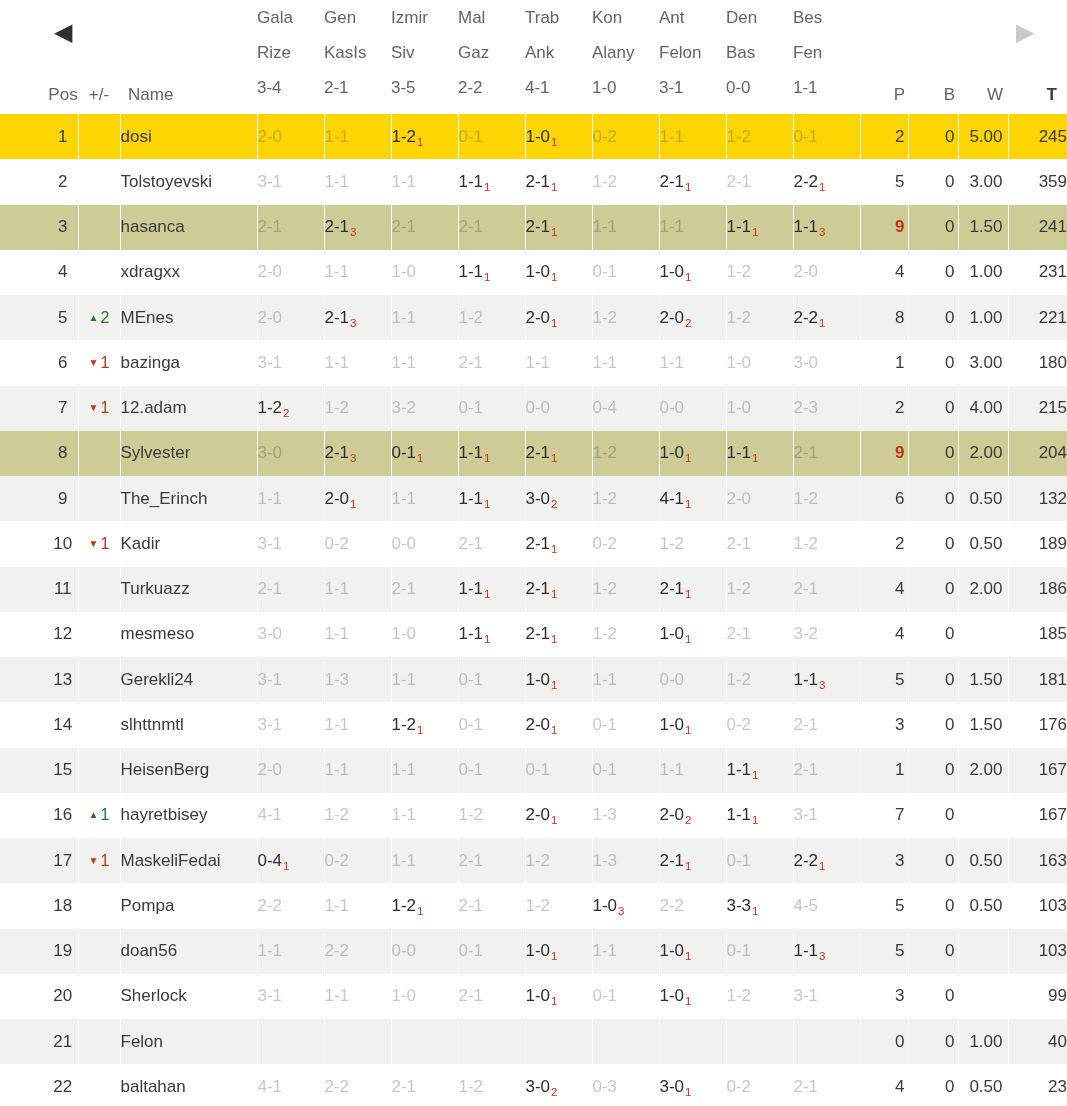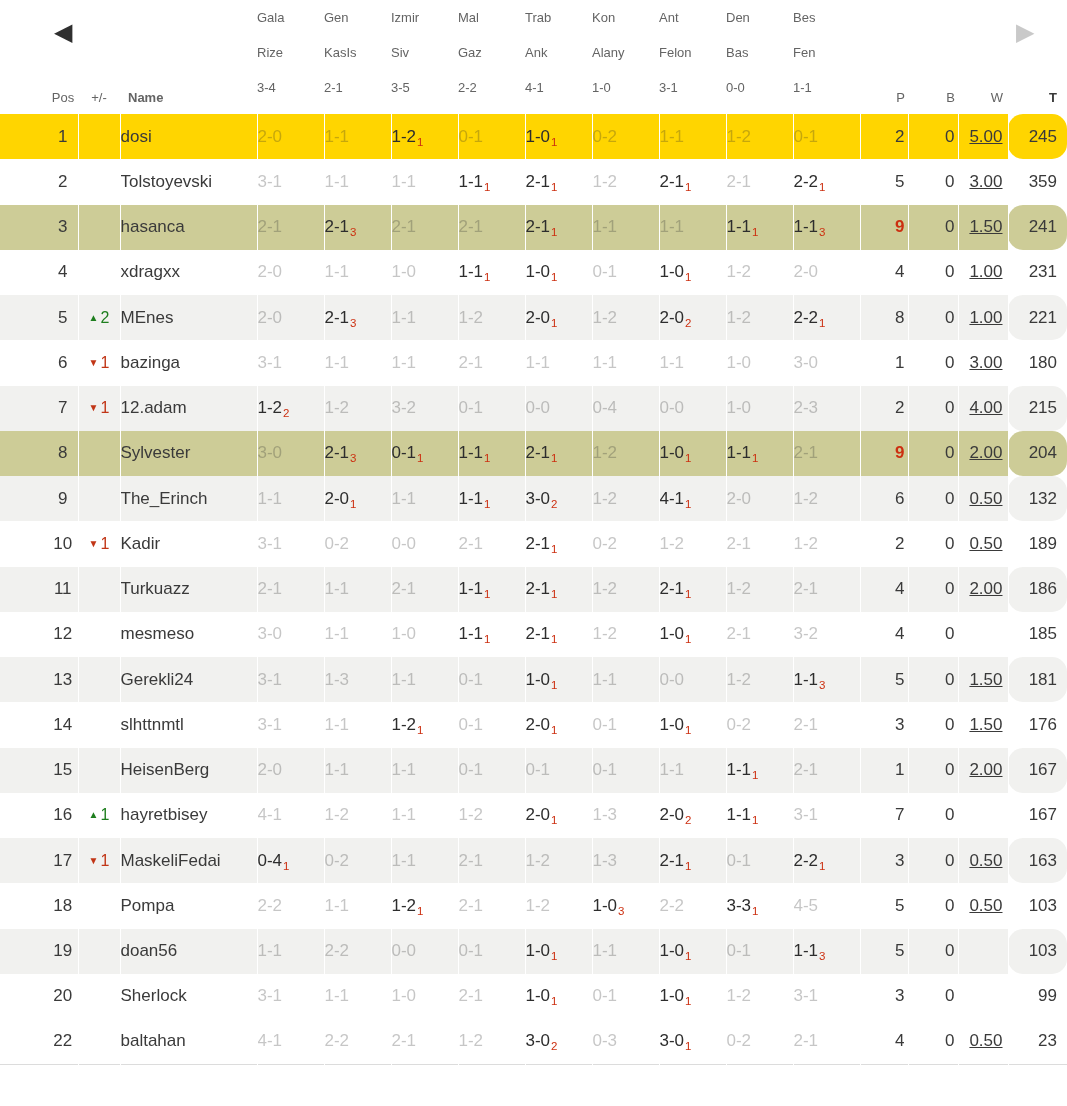--- a/index.html
+++ b/index.html
@@ -5,38 +5,38 @@
   html,body{margin:0;padding:0;background:#fff;}
   body{width:1067px;font-family:"Liberation Sans",sans-serif;-webkit-font-smoothing:antialiased;}
   .wrap{position:relative;width:1067px;}
   table{border-collapse:collapse;table-layout:fixed;width:1067px;border-bottom:1px solid #dcdcdc;}
   *{box-sizing:border-box;}
   col.c-pos{width:78px;} col.c-delta{width:42px;} col.c-name{width:137px;}
   col.c-match{width:67px;}
   col.c-p{width:48px;} col.c-b{width:50px;} col.c-w{width:50px;} col.c-t{width:59px;}
 
   thead th{height:110px;vertical-align:bottom;padding:0 0 9px 0;font-weight:normal;
-           font-size:13px;color:#646464;text-align:left;}
+           font-size:17px;color:#646464;text-align:left;}
   thead th.c-pos{text-align:center;padding-left:48px;margin-left:12px;}
   thead th.c-delta{text-align:center;}
-  thead th.c-name{padding-left:8px;font-weight:bold;}
+  thead th.c-name{padding-left:8px;}
   thead th .m-team,thead th .m-score{line-height:35px;height:35px;}
   thead th.c-p,thead th.c-b,thead th.c-w,thead th.c-t{text-align:right;}
   thead th.c-p{padding-right:3px;} thead th.c-b{padding-right:3px;}
   thead th.c-w{padding-right:5px;} thead th.c-t{padding-right:10px;font-weight:bold;color:#3a3a3a;}
 
   tbody td{height:45.25px;font-size:17px;color:#3a3a3a;padding:0;
            border-left:1px solid rgba(255,255,255,0.5);white-space:nowrap;overflow:hidden;}
   tbody td:first-child{border-left:none;}
   td.c-pos{text-align:center;padding-left:48px;}
   td.c-delta{text-align:center;font-size:16px;}
   td.c-name{}
   td.c-p,td.c-b,td.c-w,td.c-t{text-align:right;}
   td.c-p{padding-right:3px;} td.c-b{padding-right:3px;}
-  td.c-w{padding-right:5px;text-decoration:underline;} td.c-t{padding-right:10px;border-radius:15px;}
+  td.c-w{padding-right:5px;} td.c-t{}
 
   tr.stripe{background:#f1f1ef;}
   tr.hl-yellow{background:#ffd500;}
   tr.hl-olive{background:#cdcc97;}
 
   .pred-gray{color:rgba(45,45,45,0.27);}
   .pred-scored{color:#2d2d2d;}
   .pts{color:#cc2f10;font-size:11.5px;position:relative;top:4px;margin-left:1px;}
   .p-red{color:#cc2f10;font-weight:bold;}
 
@@ -483,20 +483,38 @@
     <td class="c-match"><span class="pred-scored">1-0</span><span class="pts">1</span></td>
     <td class="c-match"><span class="pred-gray">0-1</span></td>
     <td class="c-match"><span class="pred-scored">1-0</span><span class="pts">1</span></td>
     <td class="c-match"><span class="pred-gray">1-2</span></td>
     <td class="c-match"><span class="pred-gray">3-1</span></td>
     <td class="c-p">3</td>
     <td class="c-b">0</td>
     <td class="c-w"></td>
     <td class="c-t">99</td>
   </tr>
+        <tr class="stripe">
+    <td class="c-pos">21</td>
+    <td class="c-delta"></td>
+    <td class="c-name">Felon</td>
+    <td class="c-match"></td>
+    <td class="c-match"></td>
+    <td class="c-match"></td>
+    <td class="c-match"></td>
+    <td class="c-match"></td>
+    <td class="c-match"></td>
+    <td class="c-match"></td>
+    <td class="c-match"></td>
+    <td class="c-match"></td>
+    <td class="c-p">0</td>
+    <td class="c-b">0</td>
+    <td class="c-w">1.00</td>
+    <td class="c-t">40</td>
+  </tr>
         <tr>
     <td class="c-pos">22</td>
     <td class="c-delta"></td>
     <td class="c-name">baltahan</td>
     <td class="c-match"><span class="pred-gray">4-1</span></td>
     <td class="c-match"><span class="pred-gray">2-2</span></td>
     <td class="c-match"><span class="pred-gray">2-1</span></td>
     <td class="c-match"><span class="pred-gray">1-2</span></td>
     <td class="c-match"><span class="pred-scored">3-0</span><span class="pts">2</span></td>
     <td class="c-match"><span class="pred-gray">0-3</span></td>

